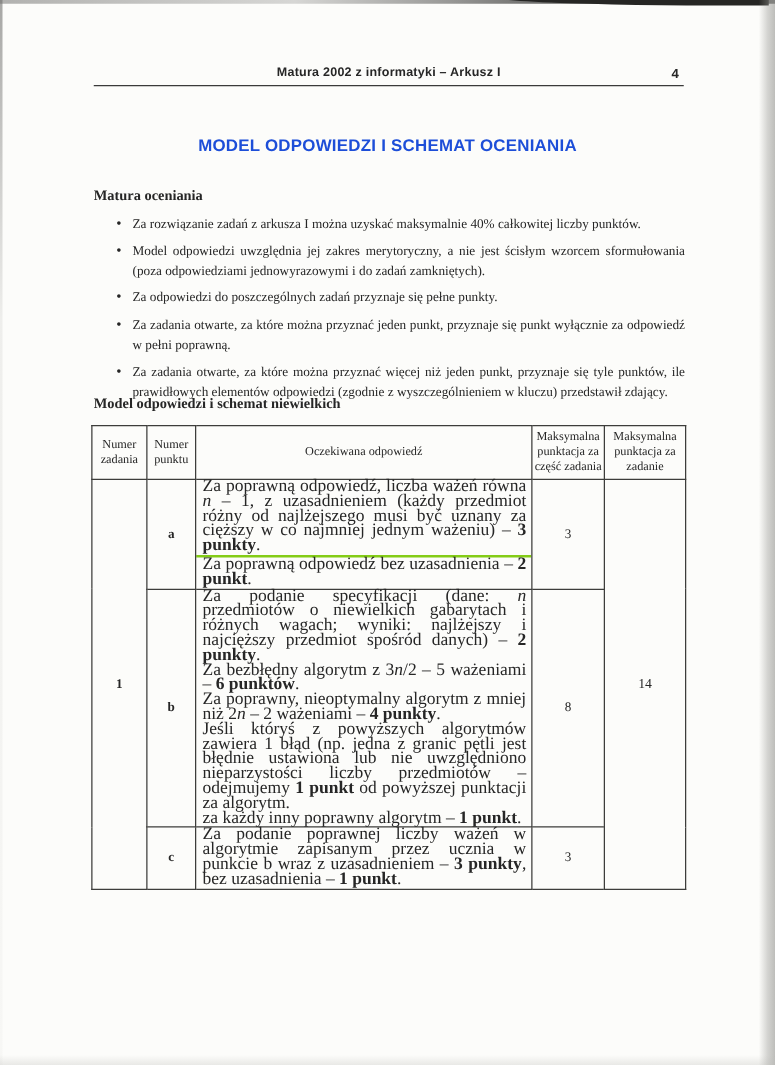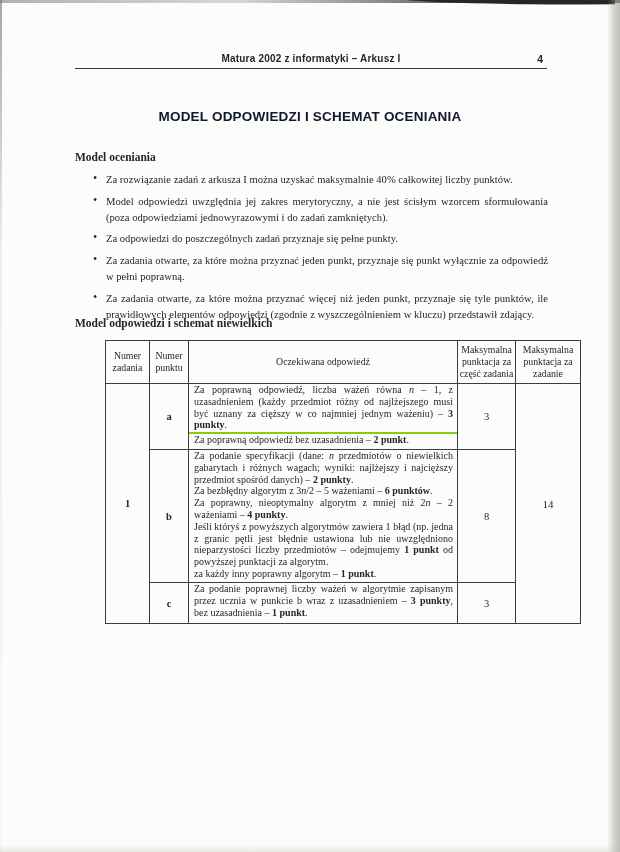--- a/index.html
+++ b/index.html
@@ -17,36 +17,36 @@
     background:linear-gradient(to bottom,rgba(110,110,108,.6),rgba(160,160,156,.15) 30%,rgba(160,160,156,.05));}
   .scan-bottom{position:absolute;bottom:0;left:0;width:100%;height:8px;
     background:linear-gradient(to bottom,rgba(200,200,196,0),rgba(188,188,184,.30));}
 
   
   .header{position:absolute;top:53px;left:75px;width:472px;border-bottom:1.5px solid #3a3a3a;padding-bottom:4px;}
   .header-title{text-align:center;font-family:"Liberation Sans",sans-serif;font-weight:bold;font-size:10px;letter-spacing:.2px;}
   .header-page{position:absolute;right:4px;top:0;font-family:"Liberation Sans",sans-serif;font-weight:bold;font-size:10.5px;}
 
   .main-title{position:absolute;top:109px;left:0;width:100%;text-align:center;
-    font-family:"Liberation Sans",sans-serif;font-weight:bold;font-size:13.5px;letter-spacing:.2px;color:#0f172a;}
+    font-family:"Liberation Sans",sans-serif;font-weight:bold;font-size:13.5px;letter-spacing:.2px;color:#1d4ed8;}
 
   
   .rules{position:absolute;top:151px;left:75px;width:473px;}
   .rules-heading{font-size:11.5px;font-weight:bold;margin:0 0 9px 0;}
   .rules ul{list-style:none;margin:0;padding:0;}
   .rules li{position:relative;padding-left:31px;margin-bottom:6px;font-size:10.6px;line-height:15.8px;text-align:justify;}
   .rules .dot{position:absolute;left:18px;top:-1px;font-size:12px;}
 
   .scoring-heading{position:absolute;top:317px;left:75px;font-size:11.5px;font-weight:bold;}
 
   
-  table.scoring-table{position:absolute;top:340px;left:73px;width:475px;border-collapse:collapse;table-layout:fixed;margin-left:32px;}
+  table.scoring-table{position:absolute;top:340px;left:73px;width:475px;border-collapse:collapse;table-layout:fixed;}
   .scoring-table th,.scoring-table td{border:1px solid #3d3d3b;}
   .scoring-table th{font-weight:normal;font-size:9.8px;line-height:12px;padding:3px 1px;text-align:center;vertical-align:middle;height:31px;}
-  td.answer{padding:0 4px 1px 5px;text-align:justify;vertical-align:top;font-size:10px;line-height:11.8px;}
+  td.answer{padding:0 4px 1px 5px;text-align:justify;vertical-align:top;font-size:14px;line-height:11.8px;}
   td.center{text-align:center;vertical-align:middle;}
   td.letter{font-weight:bold;font-size:10.5px;}
   td.task{font-weight:bold;font-size:10.5px;}
   td.pts{font-size:10.5px;}
   td.total{font-weight:normal;font-size:11px;}
   tr.row-a td{height:63px;}
   tr.row-b td{height:130px;}
   tr.row-c td{height:38px;}
   .part{text-align:justify;}
   .part-divided{border-top:2px solid #84cc16;margin:1px -4px 0 -5px;padding:0 4px 0 5px;}
@@ -65,21 +65,21 @@
   <div class="scan-bottom"></div>
 
   <div class="header">
     <div class="header-title">Matura 2002 z informatyki – Arkusz I</div>
     <div class="header-page">4</div>
   </div>
 
   <div class="main-title">MODEL ODPOWIEDZI I SCHEMAT OCENIANIA</div>
 
   <div class="rules">
-    <div class="rules-heading">Model oceniania</div>
+    <div class="rules-heading">Matura oceniania</div>
     <ul>
       <li>
         <span class="dot">•</span>
         <span>Za rozwiązanie zadań z arkusza I można uzyskać maksymalnie 40% całkowitej liczby punktów.</span>
       </li>
       <li>
         <span class="dot">•</span>
         <span>Model odpowiedzi uwzględnia jej zakres merytoryczny, a nie jest ścisłym wzorcem sformułowania (poza odpowiedziami jednowyrazowymi i do zadań zamkniętych).</span>
       </li>
       <li>

